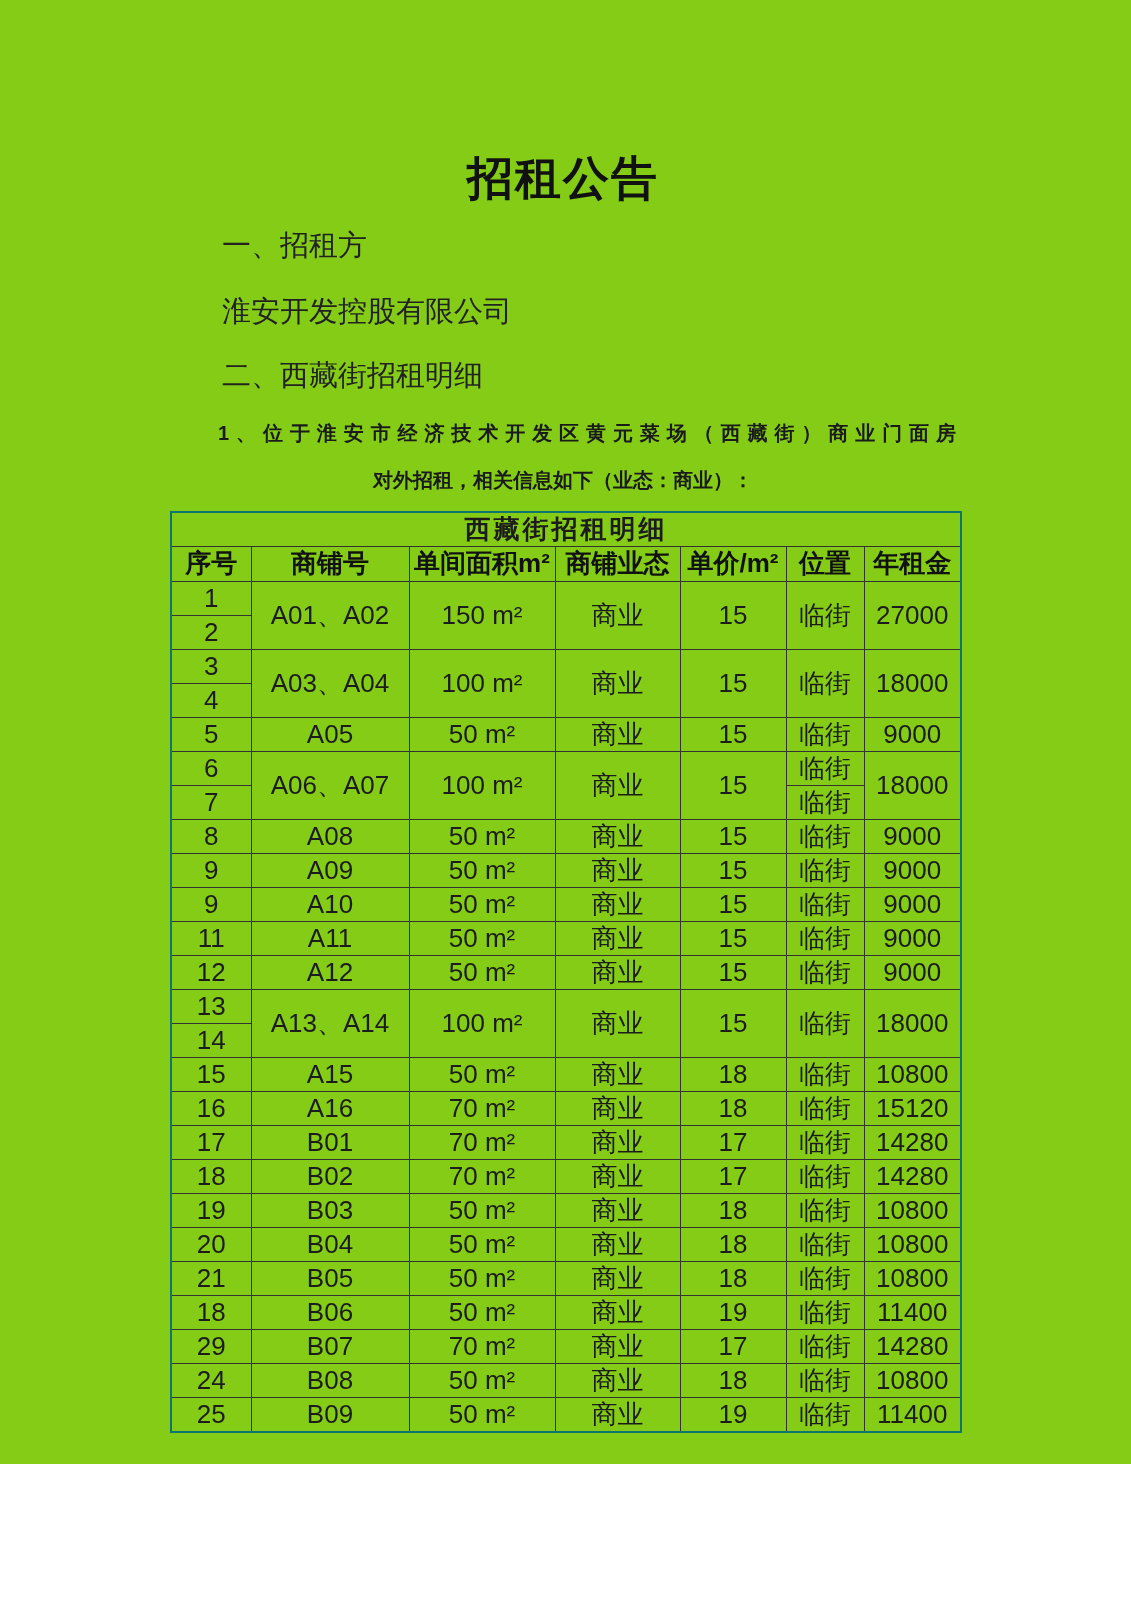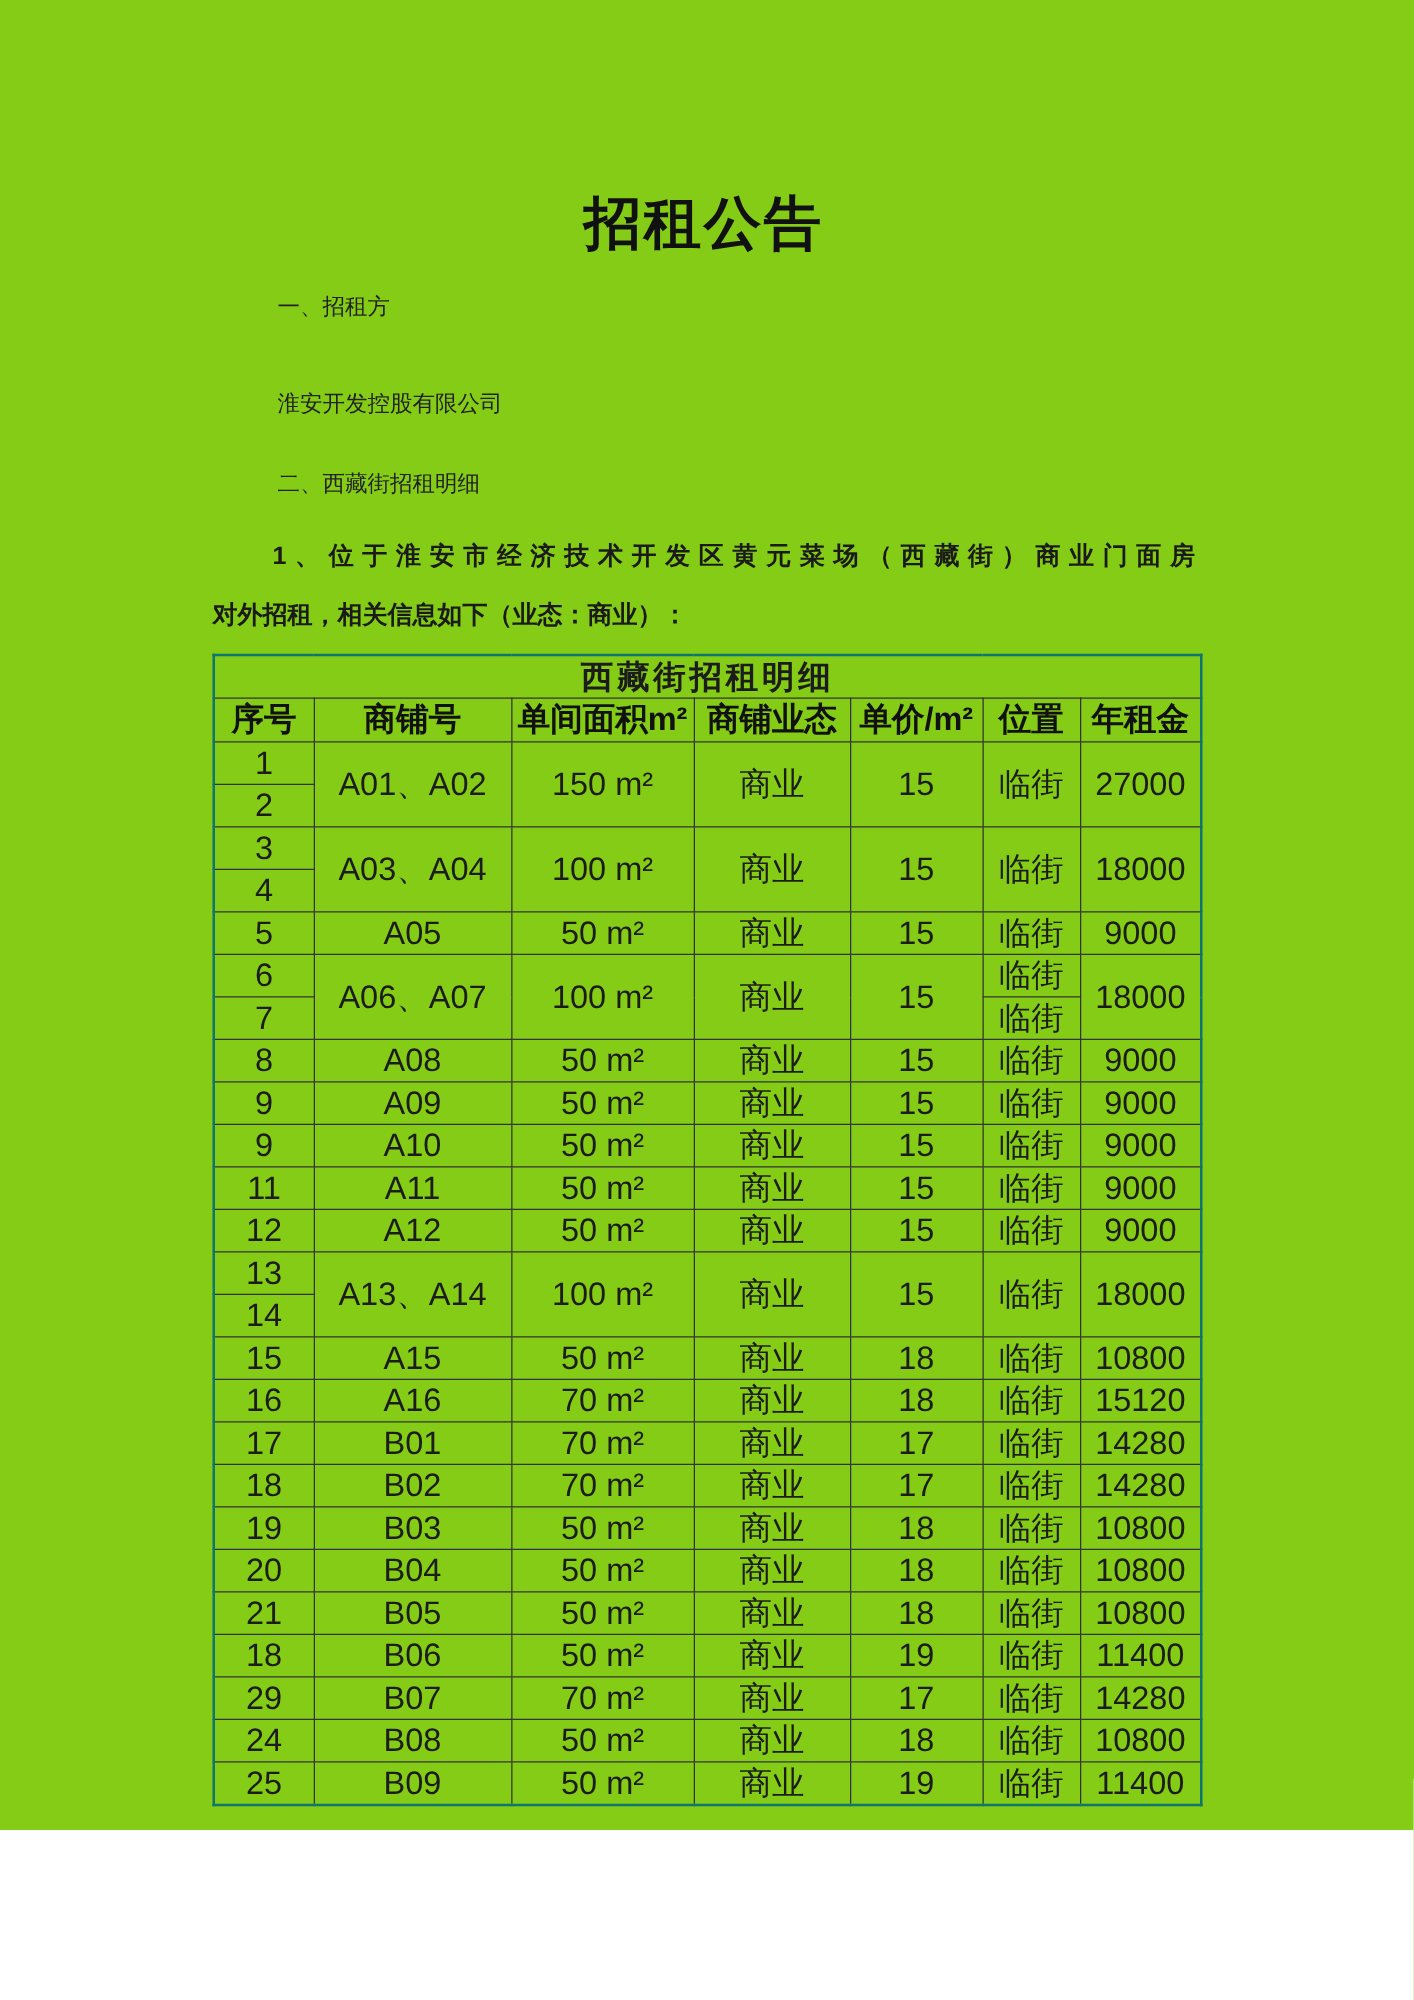--- a/index.html
+++ b/index.html
@@ -23,42 +23,42 @@
     text-align: center;
     font-size: 46px;
     line-height: 57px;
     font-weight: bold;
     letter-spacing: 2px;
     color: #111;
   }
   .section-line {
     margin: 0;
     padding-left: 52px;
-    font-size: 18px;
+    font-size: 29px;
     line-height: 32px;
     color: #222;
   }
   .sec1 { margin-top: 22px; }
-  .lessor { margin-top: 46px; }
+  .lessor { margin-top: 34px; }
   .sec2 { margin-top: 32px; }
   .intro {
     margin-top: 19px;
     font-weight: bold;
     font-size: 20px;
     line-height: 47px;
     color: #1a1a1a;
     width: 100%;
   }
   .intro .line1 {
     padding-left: 48px;
     text-align: justify;
     text-align-last: justify;
   }
   .intro .line2 {
-    text-align: left;
+    text-align: center;
   }
   table.rental {
     margin-top: 7px;
     border-collapse: collapse;
     table-layout: fixed;
     width: 790px;
     border: 2px solid #0f766e;
   }
   table.rental td {
     border: 1px solid #333;

